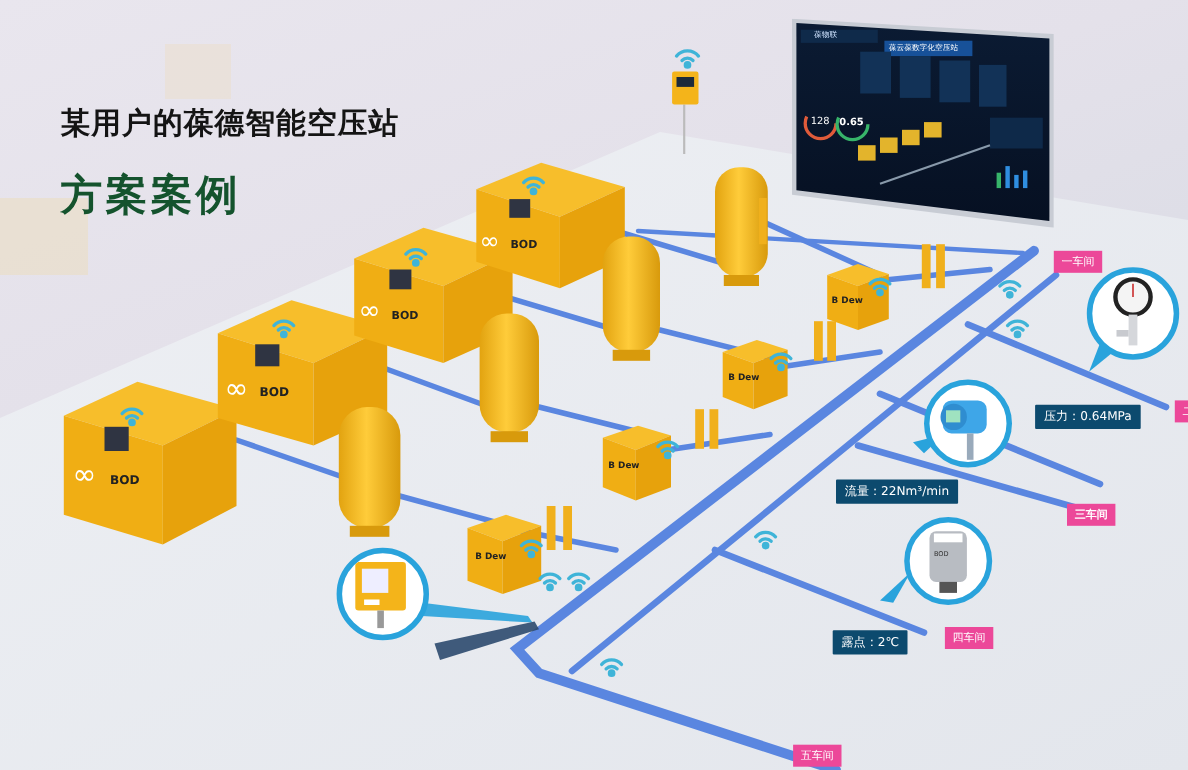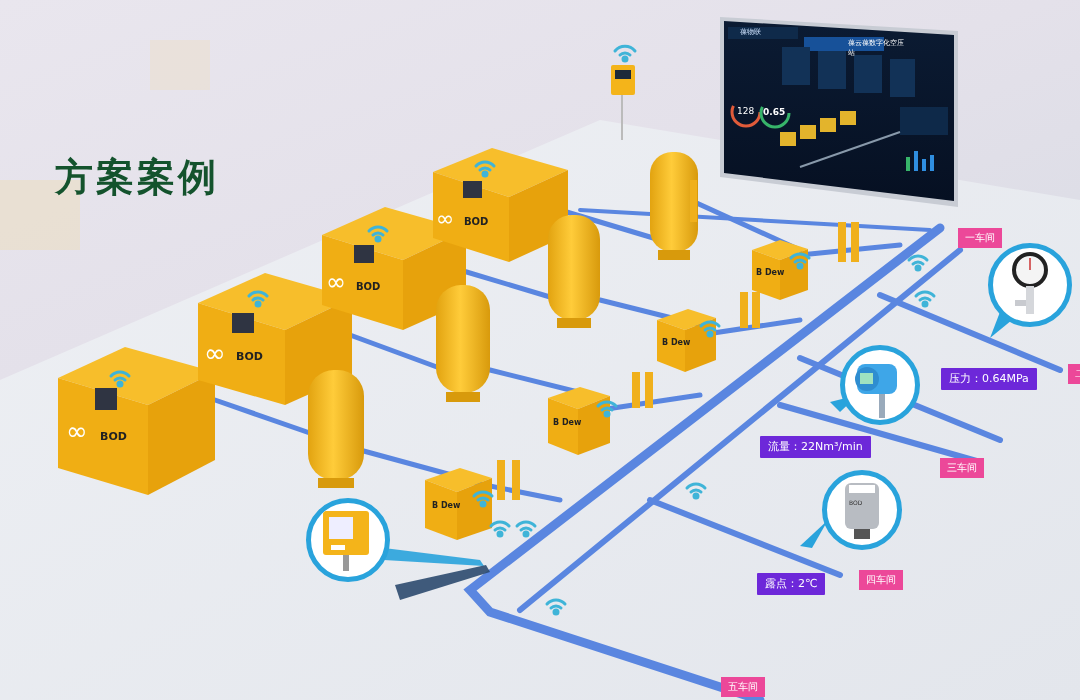--- a/index.html
+++ b/index.html
@@ -5,21 +5,21 @@
   html,body{margin:0;padding:0;}
   body{width:1080px;height:700px;overflow:hidden;position:relative;
     font-family:"DejaVu Sans","Liberation Sans",sans-serif;
     background:linear-gradient(160deg,#e9e6ee 0%,#e4e1ea 35%,#dcdde6 60%,#e6e8ee 100%);}
   .stage{position:absolute;left:0;top:0;width:1080px;height:700px;}
   .floor{position:absolute;left:0;top:0;width:1080px;height:700px;}
   .title1{position:absolute;left:55px;top:94px;font-size:27px;font-weight:bold;color:#141414;letter-spacing:1px;
     font-family:"DejaVu Sans","Liberation Sans",sans-serif;}
   .title2{position:absolute;left:55px;top:152px;font-size:38px;font-weight:bold;color:#14532d;letter-spacing:3px;
     font-family:"DejaVu Sans","Liberation Sans",sans-serif;}
-  .label{position:absolute;background:#6d28d9;color:#fff;font-size:11px;padding:4px 8px;line-height:14px;
+  .label{position:absolute;background:#0c4a6e;color:#fff;font-size:11px;padding:4px 8px;line-height:14px;
     font-family:"DejaVu Sans","Liberation Sans",sans-serif;white-space:nowrap;border-radius:1px;}
   .label.big{font-size:11px;line-height:17px;padding:4px 9px;}
   .wsname{position:absolute;background:#ec4899;color:#fff;font-size:10px;padding:3px 7px;
     font-family:"DejaVu Sans","Liberation Sans",sans-serif;white-space:nowrap;}
   .bubble{position:absolute;border-radius:50%;background:#fff;border:5px solid #29a3dc;box-sizing:border-box;overflow:hidden;}
   .monitor{position:absolute;left:720px;top:17px;width:190px;height:190px;}
   .screen-text{font-family:"DejaVu Sans","Liberation Sans",sans-serif;}
 </style>
 </head>
 <body>
@@ -247,20 +247,21 @@
       <rect x="615" y="70" width="16" height="9" fill="#1c2a3a"></rect>
     </g>
 
     <polygon points="384,548 480,560 484,566 384,560" fill="#29a3dc" opacity="0.9"></polygon>
     <polygon points="395,585 486,565 490,572 400,600" fill="#2c4a6e" opacity="0.9"></polygon>
     <polygon points="858,395 830,402 840,412" fill="#29a3dc"></polygon>
     <polygon points="828,520 800,546 812,548" fill="#29a3dc"></polygon>
     <polygon points="1000,312 990,338 1012,320" fill="#29a3dc"></polygon>
   </svg>
 
+  <div class="title1">某用户的葆德智能空压站</div>
   <div class="title2">方案案例</div>
 
   <div class="monitor">
     <svg width="238" height="190" viewBox="0 0 238 190">
       <polygon points="0,0 238,14 238,190 0,160" fill="#c8ccd4"></polygon>
       <polygon points="4,4 234,18 234,184 4,156" fill="url(#scr)"></polygon>
       <rect x="8" y="10" width="70" height="12" fill="#0f2a4a"></rect>
       <rect x="84" y="20" width="80" height="14" fill="#1a5fb4" opacity="0.8"></rect>
 
       <circle cx="26" cy="95" r="14" fill="none" stroke="#e05b3a" stroke-width="3" stroke-dasharray="50 40"></circle>
@@ -276,21 +277,21 @@
       <rect x="202" y="142" width="4" height="12" fill="#2f8ee0"></rect>
       <rect x="210" y="138" width="4" height="16" fill="#2f8ee0"></rect>
 
       <rect x="60" y="115" width="16" height="14" fill="#e3b42c"></rect>
       <rect x="80" y="108" width="16" height="14" fill="#e3b42c"></rect>
       <rect x="100" y="101" width="16" height="14" fill="#e3b42c"></rect>
       <rect x="120" y="94" width="16" height="14" fill="#e3b42c"></rect>
       <line x1="80" y1="150" x2="180" y2="115" stroke="#8899aa" stroke-width="2"></line>
     </svg>
     <div class="screen-text" style="position:absolute;left:20px;top:10px;font-size:7px;color:#cfe3ff;">葆物联</div>
-    <div class="screen-text" style="position:absolute;left:88px;top:21px;font-size:7px;color:#fff;margin-left:40px;">葆云葆数字化空压站</div>
+    <div class="screen-text" style="position:absolute;left:88px;top:21px;font-size:7px;color:#fff;">葆云葆数字化空压站</div>
     <div class="screen-text" style="position:absolute;left:17px;top:89px;font-size:9px;color:#fff;font-weight:normal;">128</div>
     <div class="screen-text" style="position:absolute;left:43px;top:90px;font-size:9px;color:#fff;font-weight:bold;">0.65</div>
   </div>
 
   <div class="bubble" style="left:988px;top:243px;width:84px;height:84px;">
     <svg width="74" height="74" viewBox="0 0 74 74">
       <circle cx="37" cy="22" r="16" fill="#f4f4f4" stroke="#222" stroke-width="4"></circle>
       <line x1="37" y1="10" x2="37" y2="22" stroke="#c33" stroke-width="1.5"></line>
       <rect x="33" y="38" width="8" height="28" fill="#d5d7db"></rect>
       <rect x="22" y="52" width="11" height="6" fill="#c8cacf"></rect>
@@ -320,17 +321,17 @@
       <rect x="32" y="52" width="6" height="16" fill="#999"></rect>
     </svg>
   </div>
 
   <div class="label" style="left:941px;top:368px;">压力：0.64MPa</div>
   <div class="label" style="left:760px;top:436px;">流量：22Nm³/min</div>
   <div class="label" style="left:757px;top:573px;">露点：2℃</div>
 
   <div class="wsname" style="left:958px;top:228px;">一车间</div>
   <div class="wsname" style="left:1068px;top:364px;">二车间</div>
-  <div class="wsname" style="left:940px;top:458px;">三车间</div>
+  <div class="wsname" style="left:970px;top:458px;font-weight:bold;">三车间</div>
   <div class="wsname" style="left:859px;top:570px;">四车间</div>
   <div class="wsname" style="left:721px;top:677px;">五车间</div>
 
 </div>
 
 </body></html>

